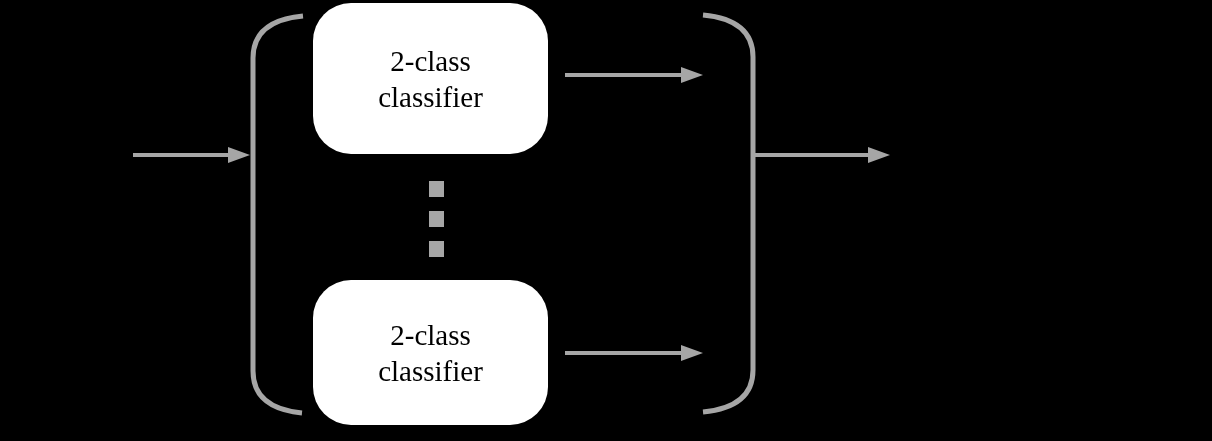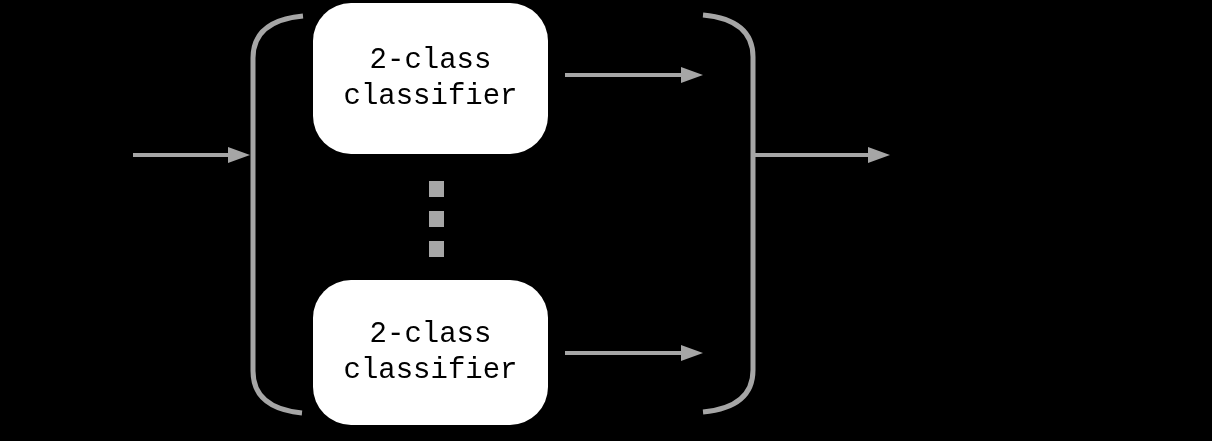--- a/index.html
+++ b/index.html
@@ -12,21 +12,21 @@
     margin: 0;
     padding: 0;
     background: var(--bg);
   }
   .canvas {
     position: relative;
     width: 1096px;
     height: 441px;
     background: var(--bg);
     overflow: hidden;
-    font-family: Liberation Mono, monospace;
+    font-family: Liberation Serif, serif;
   }
   .diagram-svg {
     position: absolute;
     left: 0;
     top: 0;
   }
   .flow-line {
     stroke: var(--stroke);
     stroke-width: 4;
     fill: none;

